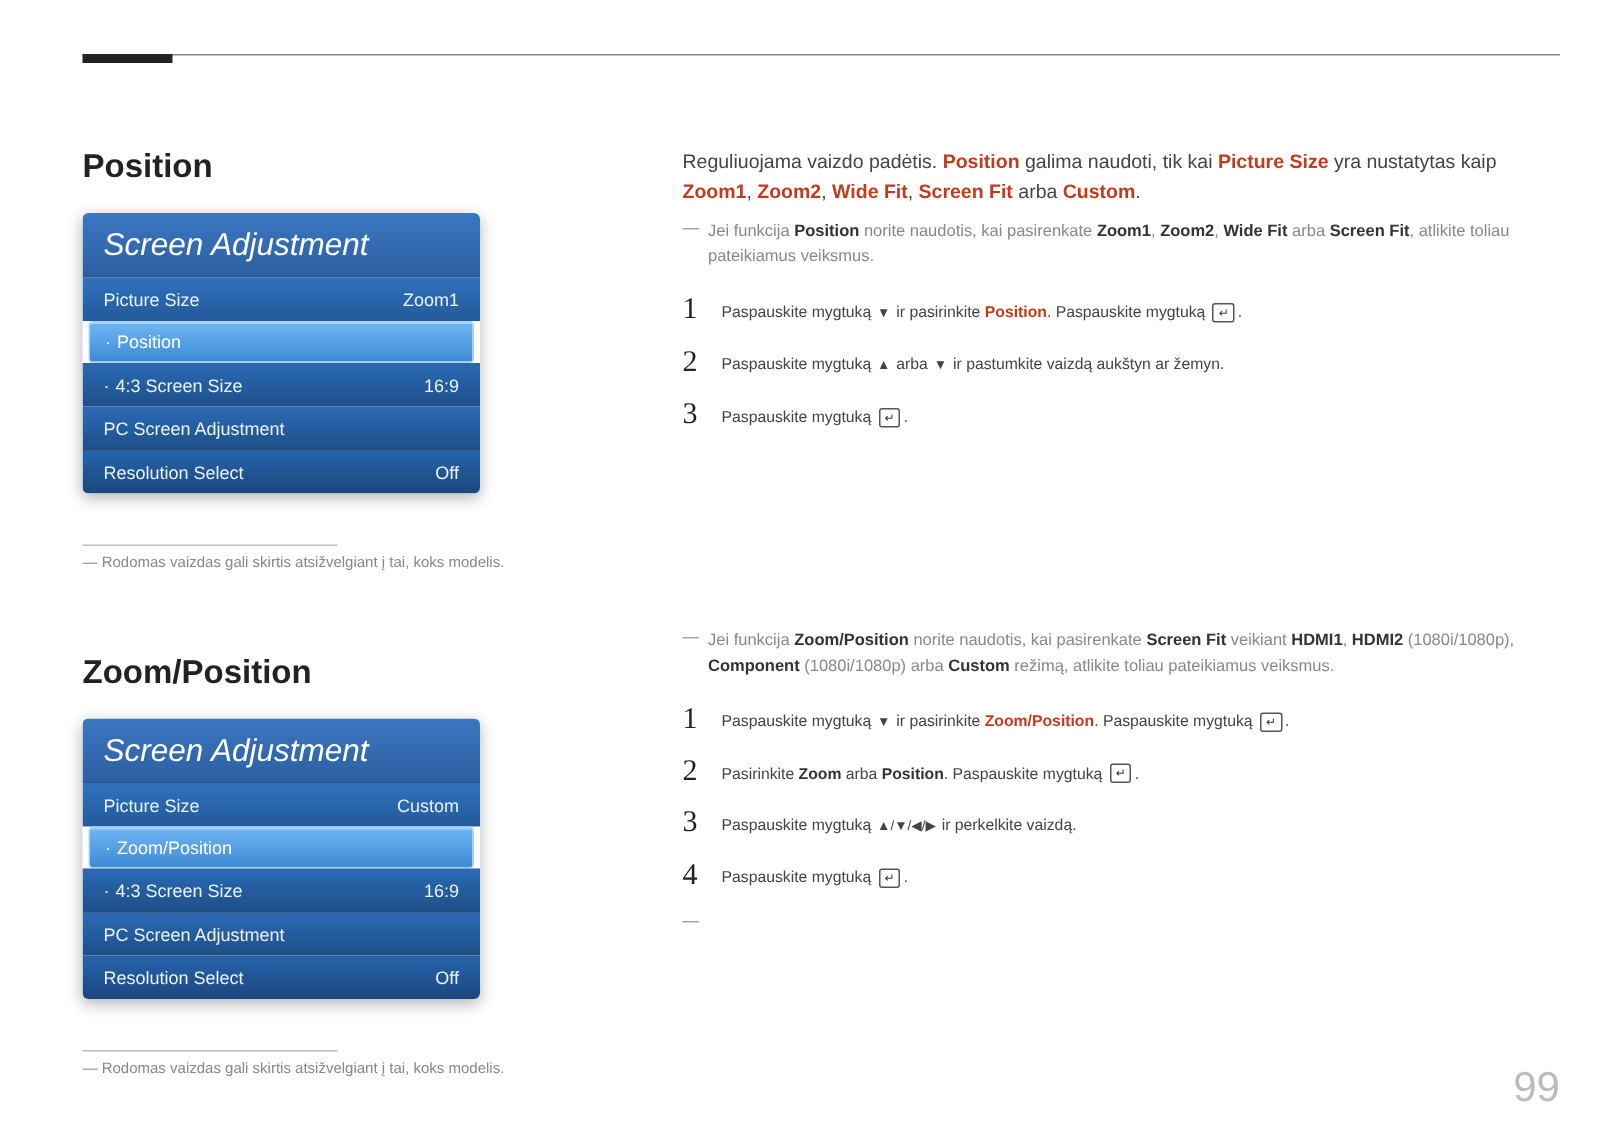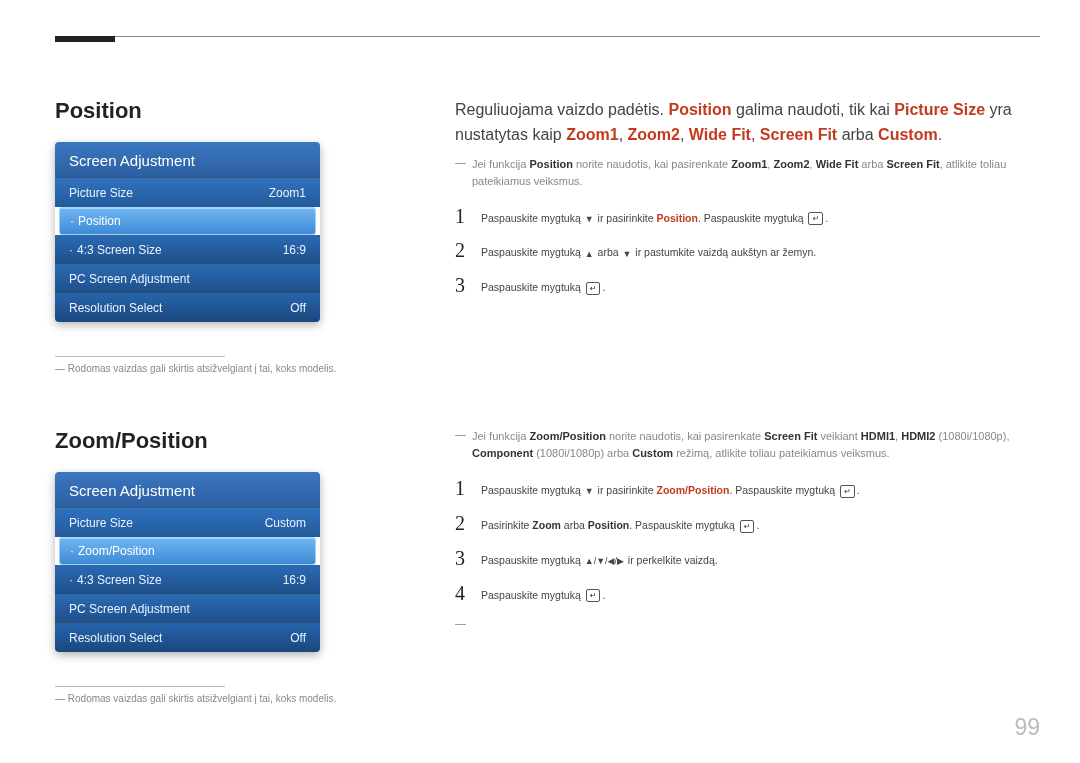--- a/index.html
+++ b/index.html
@@ -36,23 +36,24 @@
   }
   .menu-panel {
     width: 265px;
     border-radius: 4px;
     overflow: hidden;
     box-shadow: 0 3px 10px rgba(0,0,0,.3);
   }
   .menu-header {
     background: linear-gradient(#3a77c2, #2d5fa0);
     color: #fff;
-    font-size: 15px;
+    font-size: 21px;
     padding: 10px 14px 8px;
     border-bottom: 1px solid rgba(0,0,0,.25);
+    font-style: italic;
   }
   .menu-row {
     display: flex; justify-content: space-between;
     padding: 7px 14px;
     color: #eaf2ff;
     font-size: 12px;
     border-top: 1px solid rgba(255,255,255,.12);
   }
   .menu-body-a { background: linear-gradient(#2f71bf, #235a99); }
   .menu-body-b { background: linear-gradient(#2a6ab4, #1e4f88); }
@@ -68,21 +69,21 @@
   }
   .menu-row .bullet { margin-right: 4px; }
   .footnote-rule {
     height: 1px; background: #bbb; width: 170px;
     margin: 34px 0 6px 0;
   }
   .footnote {
     font-size: 10px; color: #888;
   }
   .footnote::before { content: "― "; color:#888; }
-  .para { font-size: 16px; color: #444; line-height: 1.55; }
+  .para { font-size: 13px; color: #444; line-height: 1.55; }
   .red { color: #c33a1d; font-weight: 600; }
   .bold { font-weight: 600; color:#333; }
   .note-line { display: flex; margin-top: 8px; }
   .note-dash { color: #888; margin-right: 6px; }
   .note-text { color: #888; font-size: 11px; line-height: 1.55; }
   ol.steps { list-style: none; margin-top: 16px; }
   ol.steps li { display: flex; align-items: flex-start; margin-bottom: 14px; }
   ol.steps li .num {
     font-family: Georgia, serif;
     font-size: 20px; color: #222; width: 26px; flex-shrink:0;
@@ -91,21 +92,21 @@
   ol.steps li .txt { font-size: 10.5px; color:#444; line-height:1.6; padding-top:4px; }
   .icon-box {
     display: inline-block; vertical-align: middle;
     border: 1px solid #555; border-radius: 2px;
     font-size: 8px; padding: 0 3px; line-height: 11px;
     margin: 0 2px; color:#333; background:#fff;
   }
   .tri { display:inline-block; font-size:9px; vertical-align:middle; margin:0 1px; }
   .page-num {
     position: absolute; right: 40px; bottom: 22px;
-    font-size: 23px; color: #bcbcbc; font-weight: 300;
+    font-size: 28px; color: #bcbcbc; font-weight: 300;
   }
   .spacer-block { height: 54px; }
 </style>
 </head>
 <body>
 
 <div class="top-border"></div>
 <div class="top-thick"></div>
 
 <div class="left-col">

